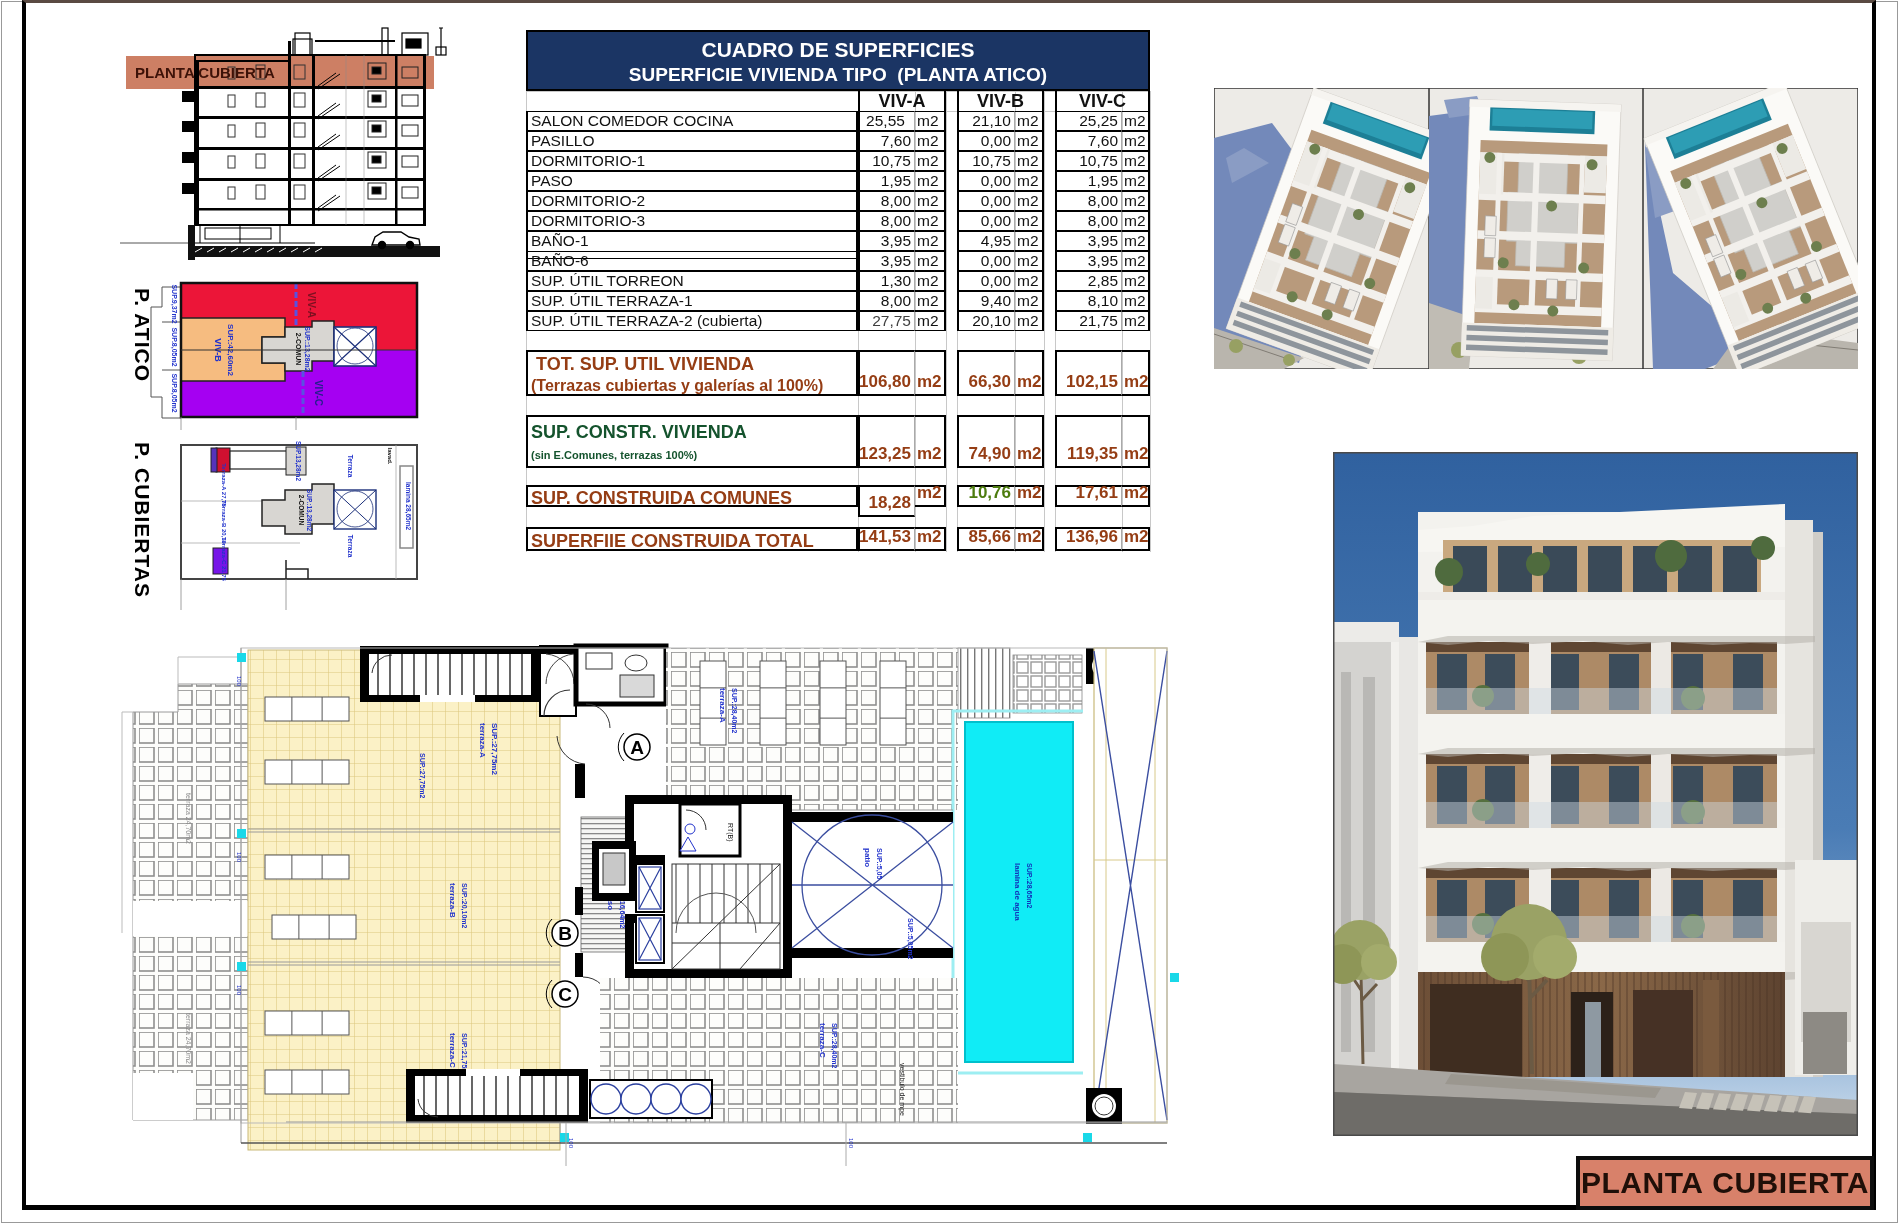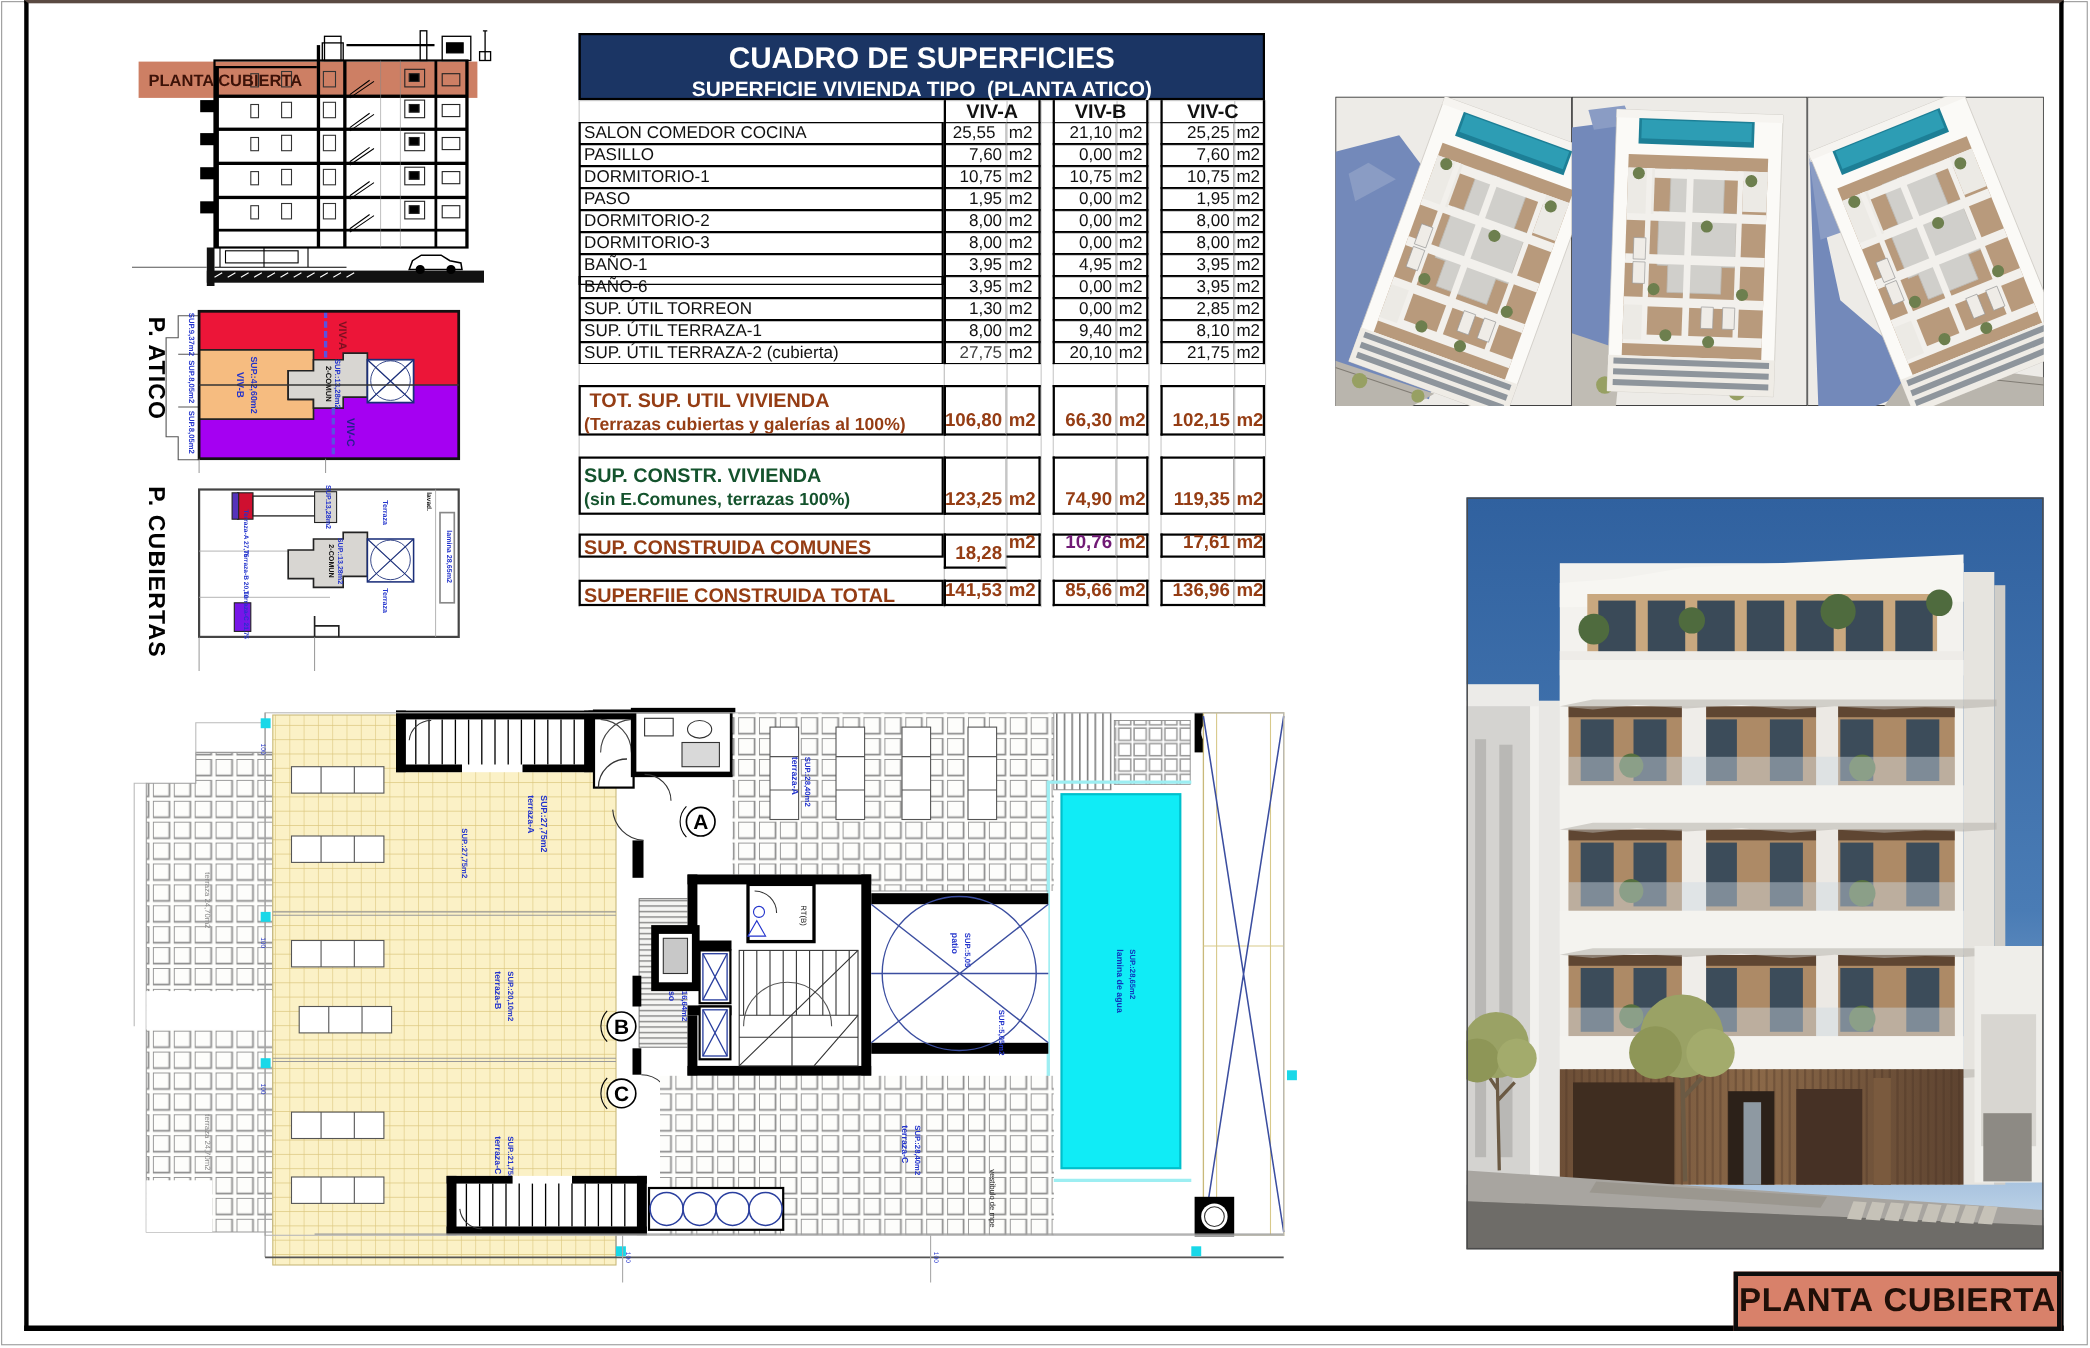--- a/index.html
+++ b/index.html
@@ -219,21 +219,21 @@
 <text x="288" y="18" transform="rotate(90 288 18)" text-anchor="middle" fill="#111" font-size="6">lavad.</text>
 </g>
 
 <path d="M81 141 L81 172 M186 141 L186 172" stroke="#888" stroke-width="0.8"></path>
 </svg>
 </div>
 
 <div class="abs" style="left:526px;top:30px;width:624px;height:522px;font-family:'Liberation Sans',sans-serif;">
 
 <div class="abs" style="left:0;top:0;width:624px;height:61px;background:#1b3564;border:2px solid #000;color:#fff;text-align:center;">
-        <div style="font-size:27px;font-weight:bold;margin-top:6px;letter-spacing:0px;">CUADRO&nbsp;DE&nbsp;SUPERFICIES</div>
+        <div style="font-size:21px;font-weight:bold;margin-top:6px;letter-spacing:0px;">CUADRO&nbsp;DE&nbsp;SUPERFICIES</div>
         <div style="font-size:19px;font-weight:bold;margin-top:2px;">SUPERFICIE VIVIENDA TIPO&nbsp; (PLANTA ATICO)</div>
       </div>
 
 <div class="abs" style="left:0px;top:61px;width:1px;height:461px;background:#c8c8c8;"></div>
 <div class="abs" style="left:332px;top:61px;width:1px;height:461px;background:#c8c8c8;"></div>
 <div class="abs" style="left:332px;top:61px;width:1px;height:461px;background:#c8c8c8;"></div>
 <div class="abs" style="left:389px;top:61px;width:1px;height:461px;background:#c8c8c8;"></div>
 <div class="abs" style="left:420px;top:61px;width:1px;height:461px;background:#c8c8c8;"></div>
 <div class="abs" style="left:431px;top:61px;width:1px;height:461px;background:#c8c8c8;"></div>
 <div class="abs" style="left:489px;top:61px;width:1px;height:461px;background:#c8c8c8;"></div>
@@ -327,32 +327,32 @@
 <div class="abs" style="left:596px;top:281px;width:28px;height:20px;border:1px solid #000;border-left:none;border-right-width:2px;font-size:15.5px;color:#111;padding-left:2px;line-height:18px;">m2</div>
 
 <div class="abs" style="left:0px;top:320px;width:332px;height:46px;border:2px solid #000;font-size:18px;font-weight:bold;color:#953d14;padding-left:3px;padding-top:2px;line-height:21px;white-space:nowrap;overflow:hidden;"><span style="font-size:18px;">&nbsp;TOT. SUP. UTIL VIVIENDA</span><br><span style="font-size:16px;">(Terrazas&nbsp;cubiertas&nbsp;y galerías&nbsp;al 100%)</span></div>
 <div class="abs" style="left:332px;top:320px;width:57px;height:46px;border:2px solid #000;border-right:1px solid #aaa;font-size:17px;font-weight:bold;color:#953d14;text-align:center;padding-right:3px;display:flex;align-items:flex-end;justify-content:flex-end;padding-bottom:2px;">106,80</div>
 <div class="abs" style="left:389px;top:320px;width:31px;height:46px;border:2px solid #000;border-left:none;font-size:17px;font-weight:bold;color:#953d14;padding-left:2px;display:flex;align-items:flex-end;padding-bottom:2px;">m2</div>
 <div class="abs" style="left:431px;top:320px;width:58px;height:46px;border:2px solid #000;border-right:1px solid #aaa;font-size:17px;font-weight:bold;color:#953d14;text-align:right;padding-right:3px;display:flex;align-items:flex-end;justify-content:flex-end;padding-bottom:2px;">66,30</div>
 <div class="abs" style="left:489px;top:320px;width:29px;height:46px;border:2px solid #000;border-left:none;font-size:17px;font-weight:bold;color:#953d14;padding-left:2px;display:flex;align-items:flex-end;padding-bottom:2px;">m2</div>
 <div class="abs" style="left:529px;top:320px;width:67px;height:46px;border:2px solid #000;border-right:1px solid #aaa;font-size:17px;font-weight:bold;color:#953d14;text-align:right;padding-right:3px;display:flex;align-items:flex-end;justify-content:flex-end;padding-bottom:2px;">102,15</div>
 <div class="abs" style="left:596px;top:320px;width:28px;height:46px;border:2px solid #000;border-left:none;font-size:17px;font-weight:bold;color:#953d14;padding-left:2px;display:flex;align-items:flex-end;padding-bottom:2px;">m2</div>
 
-<div class="abs" style="left:0px;top:385px;width:332px;height:53px;border:2px solid #000;font-size:18px;font-weight:bold;color:#14532d;padding-left:3px;padding-top:5px;line-height:21px;white-space:nowrap;overflow:hidden;"><span style="font-size:18px;">SUP. CONSTR. VIVIENDA</span><br><span style="font-size:16px;">(sin E.Comunes, terrazas&nbsp;100%)</span></div>
+<div class="abs" style="left:0px;top:385px;width:332px;height:53px;border:2px solid #000;font-size:18px;font-weight:bold;color:#14532d;padding-left:3px;padding-top:5px;line-height:21px;white-space:nowrap;overflow:hidden;"><span style="font-size:18px;">SUP. CONSTR. VIVIENDA</span><br><span style="font-size:11px;">(sin E.Comunes, terrazas&nbsp;100%)</span></div>
 <div class="abs" style="left:332px;top:385px;width:57px;height:53px;border:2px solid #000;border-right:1px solid #aaa;font-size:17px;font-weight:bold;color:#953d14;text-align:right;padding-right:3px;display:flex;align-items:flex-end;justify-content:flex-end;padding-bottom:2px;">123,25</div>
 <div class="abs" style="left:389px;top:385px;width:31px;height:53px;border:2px solid #000;border-left:none;font-size:17px;font-weight:bold;color:#953d14;padding-left:2px;display:flex;align-items:flex-end;padding-bottom:2px;">m2</div>
 <div class="abs" style="left:431px;top:385px;width:58px;height:53px;border:2px solid #000;border-right:1px solid #aaa;font-size:17px;font-weight:bold;color:#953d14;text-align:right;padding-right:3px;display:flex;align-items:flex-end;justify-content:flex-end;padding-bottom:2px;">74,90</div>
 <div class="abs" style="left:489px;top:385px;width:29px;height:53px;border:2px solid #000;border-left:none;font-size:17px;font-weight:bold;color:#953d14;padding-left:2px;display:flex;align-items:flex-end;padding-bottom:2px;">m2</div>
 <div class="abs" style="left:529px;top:385px;width:67px;height:53px;border:2px solid #000;border-right:1px solid #aaa;font-size:17px;font-weight:bold;color:#953d14;text-align:right;padding-right:3px;display:flex;align-items:flex-end;justify-content:flex-end;padding-bottom:2px;">119,35</div>
 <div class="abs" style="left:596px;top:385px;width:28px;height:53px;border:2px solid #000;border-left:none;font-size:17px;font-weight:bold;color:#953d14;padding-left:2px;display:flex;align-items:flex-end;padding-bottom:2px;">m2</div>
 
 <div class="abs" style="left:0px;top:455px;width:332px;height:22px;border:2px solid #000;font-size:18px;font-weight:bold;color:#953d14;padding-left:3px;padding-top:2px;line-height:18px;white-space:nowrap;overflow:hidden;">SUP. CONSTRUIDA COMUNES</div>
 <div class="abs" style="left:332px;top:455px;width:57px;height:32px;border:2px solid #000;border-right:1px solid #aaa;font-size:17px;font-weight:bold;color:#953d14;text-align:right;padding-right:3px;display:flex;align-items:flex-end;justify-content:flex-end;padding-bottom:2px;">18,28</div>
 <div class="abs" style="left:389px;top:455px;width:31px;height:22px;border:2px solid #000;border-left:none;font-size:17px;font-weight:bold;color:#953d14;padding-left:2px;display:flex;align-items:flex-end;padding-bottom:2px;">m2</div>
-<div class="abs" style="left:431px;top:455px;width:58px;height:22px;border:2px solid #000;border-right:1px solid #aaa;font-size:17px;font-weight:bold;color:#701a75;text-align:right;padding-right:3px;display:flex;align-items:flex-end;justify-content:flex-end;padding-bottom:2px;">10,76</div>
+<div class="abs" style="left:431px;top:455px;width:58px;height:22px;border:2px solid #000;border-right:1px solid #aaa;font-size:17px;font-weight:bold;color:#4d7c0f;text-align:right;padding-right:3px;display:flex;align-items:flex-end;justify-content:flex-end;padding-bottom:2px;">10,76</div>
 <div class="abs" style="left:489px;top:455px;width:29px;height:22px;border:2px solid #000;border-left:none;font-size:17px;font-weight:bold;color:#953d14;padding-left:2px;display:flex;align-items:flex-end;padding-bottom:2px;">m2</div>
 <div class="abs" style="left:529px;top:455px;width:67px;height:22px;border:2px solid #000;border-right:1px solid #aaa;font-size:17px;font-weight:bold;color:#953d14;text-align:right;padding-right:3px;display:flex;align-items:flex-end;justify-content:flex-end;padding-bottom:2px;">17,61</div>
 <div class="abs" style="left:596px;top:455px;width:28px;height:22px;border:2px solid #000;border-left:none;font-size:17px;font-weight:bold;color:#953d14;padding-left:2px;display:flex;align-items:flex-end;padding-bottom:2px;">m2</div>
 
 <div class="abs" style="left:0px;top:497px;width:332px;height:24px;border:2px solid #000;font-size:18px;font-weight:bold;color:#953d14;padding-left:3px;padding-top:2px;line-height:20px;white-space:nowrap;overflow:hidden;">SUPERFIIE CONSTRUIDA TOTAL</div>
 <div class="abs" style="left:332px;top:497px;width:57px;height:24px;border:2px solid #000;border-right:1px solid #aaa;font-size:17px;font-weight:bold;color:#953d14;text-align:right;padding-right:3px;display:flex;align-items:flex-end;justify-content:flex-end;padding-bottom:2px;">141,53</div>
 <div class="abs" style="left:389px;top:497px;width:31px;height:24px;border:2px solid #000;border-left:none;font-size:17px;font-weight:bold;color:#953d14;padding-left:2px;display:flex;align-items:flex-end;padding-bottom:2px;">m2</div>
 <div class="abs" style="left:431px;top:497px;width:58px;height:24px;border:2px solid #000;border-right:1px solid #aaa;font-size:17px;font-weight:bold;color:#953d14;text-align:right;padding-right:3px;display:flex;align-items:flex-end;justify-content:flex-end;padding-bottom:2px;">85,66</div>
 <div class="abs" style="left:489px;top:497px;width:29px;height:24px;border:2px solid #000;border-left:none;font-size:17px;font-weight:bold;color:#953d14;padding-left:2px;display:flex;align-items:flex-end;padding-bottom:2px;">m2</div>
 <div class="abs" style="left:529px;top:497px;width:67px;height:24px;border:2px solid #000;border-right:1px solid #aaa;font-size:17px;font-weight:bold;color:#953d14;text-align:right;padding-right:3px;display:flex;align-items:flex-end;justify-content:flex-end;padding-bottom:2px;">136,96</div>

